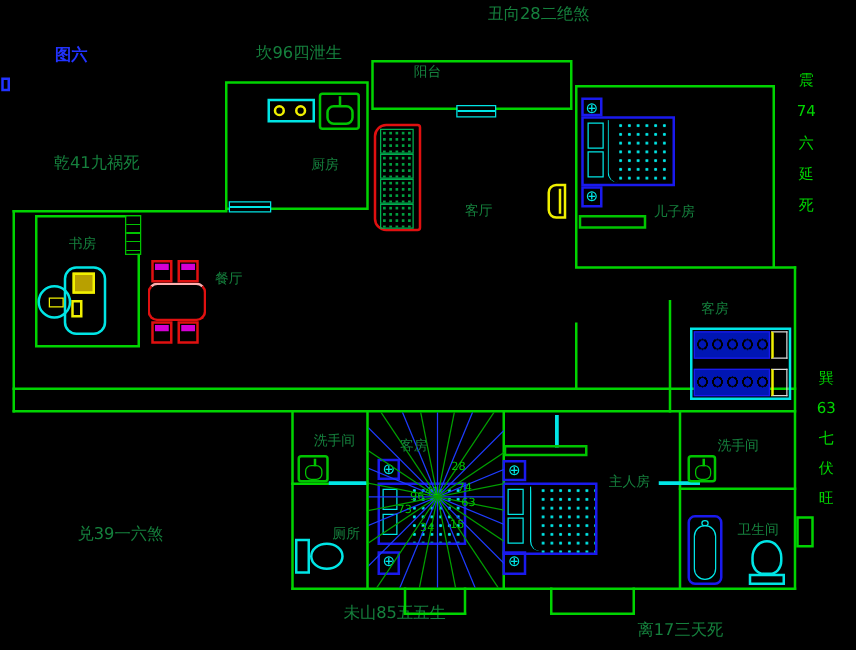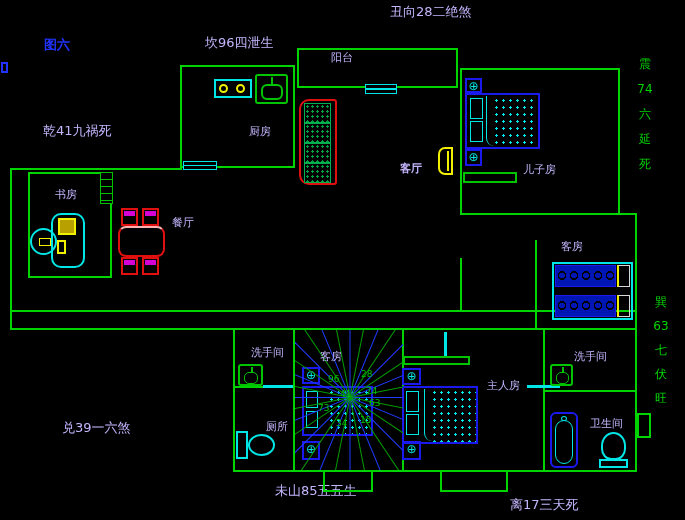--- a/index.html
+++ b/index.html
@@ -9,21 +9,21 @@
   .w  {position:absolute;background:#00d400;}
   .wb {position:absolute;border:2px solid #00d400;background:transparent;box-sizing:border-box;}
   
   .cyl{position:absolute;background:#00e5e5;}
   .cyb{position:absolute;border:2px solid #00e5e5;background:transparent;box-sizing:border-box;}
   .winh{position:absolute;border:1px solid #00e5e5;box-sizing:border-box;
         background:linear-gradient(#000 42%,#00e5e5 42%,#00e5e5 58%,#000 58%);}
   .ladder{position:absolute;border:1px solid #00c400;box-sizing:border-box;
         background:repeating-linear-gradient(#000 0 6px,#00c400 6px 7px);}
   
-  .lbl{position:absolute;color:#c4b5fd;font-size:11px;white-space:nowrap;line-height:1.1;}
+  .lbl{position:absolute;color:#15803d;font-size:11px;white-space:nowrap;line-height:1.1;}
   .big{font-size:13px;}
   .vlbl{position:absolute;color:#00d400;font-size:12px;width:22px;text-align:center;
         white-space:pre-line;line-height:25px;}
   .blue{color:#2233ff;font-weight:bold;}
   .num{position:absolute;color:#00c400;font-size:9px;z-index:6;}
   
   .bed {position:absolute;border:2px solid #1a1aee;box-sizing:border-box;}
   .pill{position:absolute;border:1px solid #00e5e5;box-sizing:border-box;}
   .dots{position:absolute;background-image:radial-gradient(circle,#00e5e5 1px,transparent 1.4px);
         background-size:7px 7px;}
@@ -88,21 +88,21 @@
   <div class="wb" style="left:440px;top:470px;width:68px;height:22px;border-top:none;"></div>
 
   <div class="winh" style="left:365px;top:84px;width:32px;height:10px;"></div>
   <div class="winh" style="left:183px;top:161px;width:34px;height:9px;"></div>
   <div class="cyl" style="left:263px;top:385px;width:30px;height:3px;"></div>
   <div class="cyl" style="left:527px;top:385px;width:33px;height:3px;"></div>
   <div class="cyl" style="left:444px;top:332px;width:3px;height:26px;"></div>
 
   <div class="lbl" style="left:331px;top:52px;">阳台</div>
   <div class="lbl" style="left:249px;top:126px;">厨房</div>
-  <div class="lbl" style="left:400px;top:163px;font-weight:bold;">客厅</div>
+  <div class="lbl" style="left:372px;top:163px;">客厅</div>
   <div class="lbl" style="left:523px;top:164px;">儿子房</div>
   <div class="lbl" style="left:55px;top:189px;">书房</div>
   <div class="lbl" style="left:172px;top:217px;">餐厅</div>
   <div class="lbl" style="left:561px;top:241px;">客房</div>
   <div class="lbl" style="left:251px;top:347px;">洗手间</div>
   <div class="lbl" style="left:266px;top:421px;">厕所</div>
   <div class="lbl" style="left:320px;top:351px;z-index:6;">客房</div>
   <div class="lbl" style="left:487px;top:380px;">主人房</div>
   <div class="lbl" style="left:574px;top:351px;">洗手间</div>
   <div class="lbl" style="left:590px;top:418px;">卫生间</div>
@@ -186,21 +186,21 @@
       <div class="ray" style="background: rgb(30, 60, 255); transform: rotate(157.5deg);"></div>
       <div class="ray" style="background: rgb(0, 160, 0); transform: rotate(11.25deg);"></div>
       <div class="ray" style="background: rgb(0, 160, 0); transform: rotate(33.75deg);"></div>
       <div class="ray" style="background: rgb(0, 160, 0); transform: rotate(56.25deg);"></div>
       <div class="ray" style="background: rgb(0, 160, 0); transform: rotate(78.75deg);"></div>
       <div class="ray" style="background: rgb(0, 160, 0); transform: rotate(101.25deg);"></div>
       <div class="ray" style="background: rgb(0, 160, 0); transform: rotate(123.75deg);"></div>
       <div class="ray" style="background: rgb(0, 160, 0); transform: rotate(146.25deg);"></div>
       <div class="ray" style="background: rgb(0, 160, 0); transform: rotate(168.75deg);"></div>
     </div>
-  <div class="num" style="left:328px;top:374px;">96</div>
+  <div class="num" style="left:328px;top:393px;">96</div>
   <div class="num" style="left:361px;top:369px;">28</div>
   <div class="num" style="left:366px;top:386px;">74</div>
   <div class="num" style="left:369px;top:398px;">63</div>
   <div class="num" style="left:360px;top:415px;">15</div>
   <div class="num" style="left:336px;top:418px;">34</div>
   <div class="num" style="left:318px;top:403px;">73</div>
   <div class="num" style="left:340px;top:389px;text-align:center;">41</div>
 
   <div class="grnbox" style="left:403px;top:356px;width:67px;height:9px;"></div>
   <div class="fan" style="left:402px;top:368px;width:19px;height:17px;">⊕</div>

